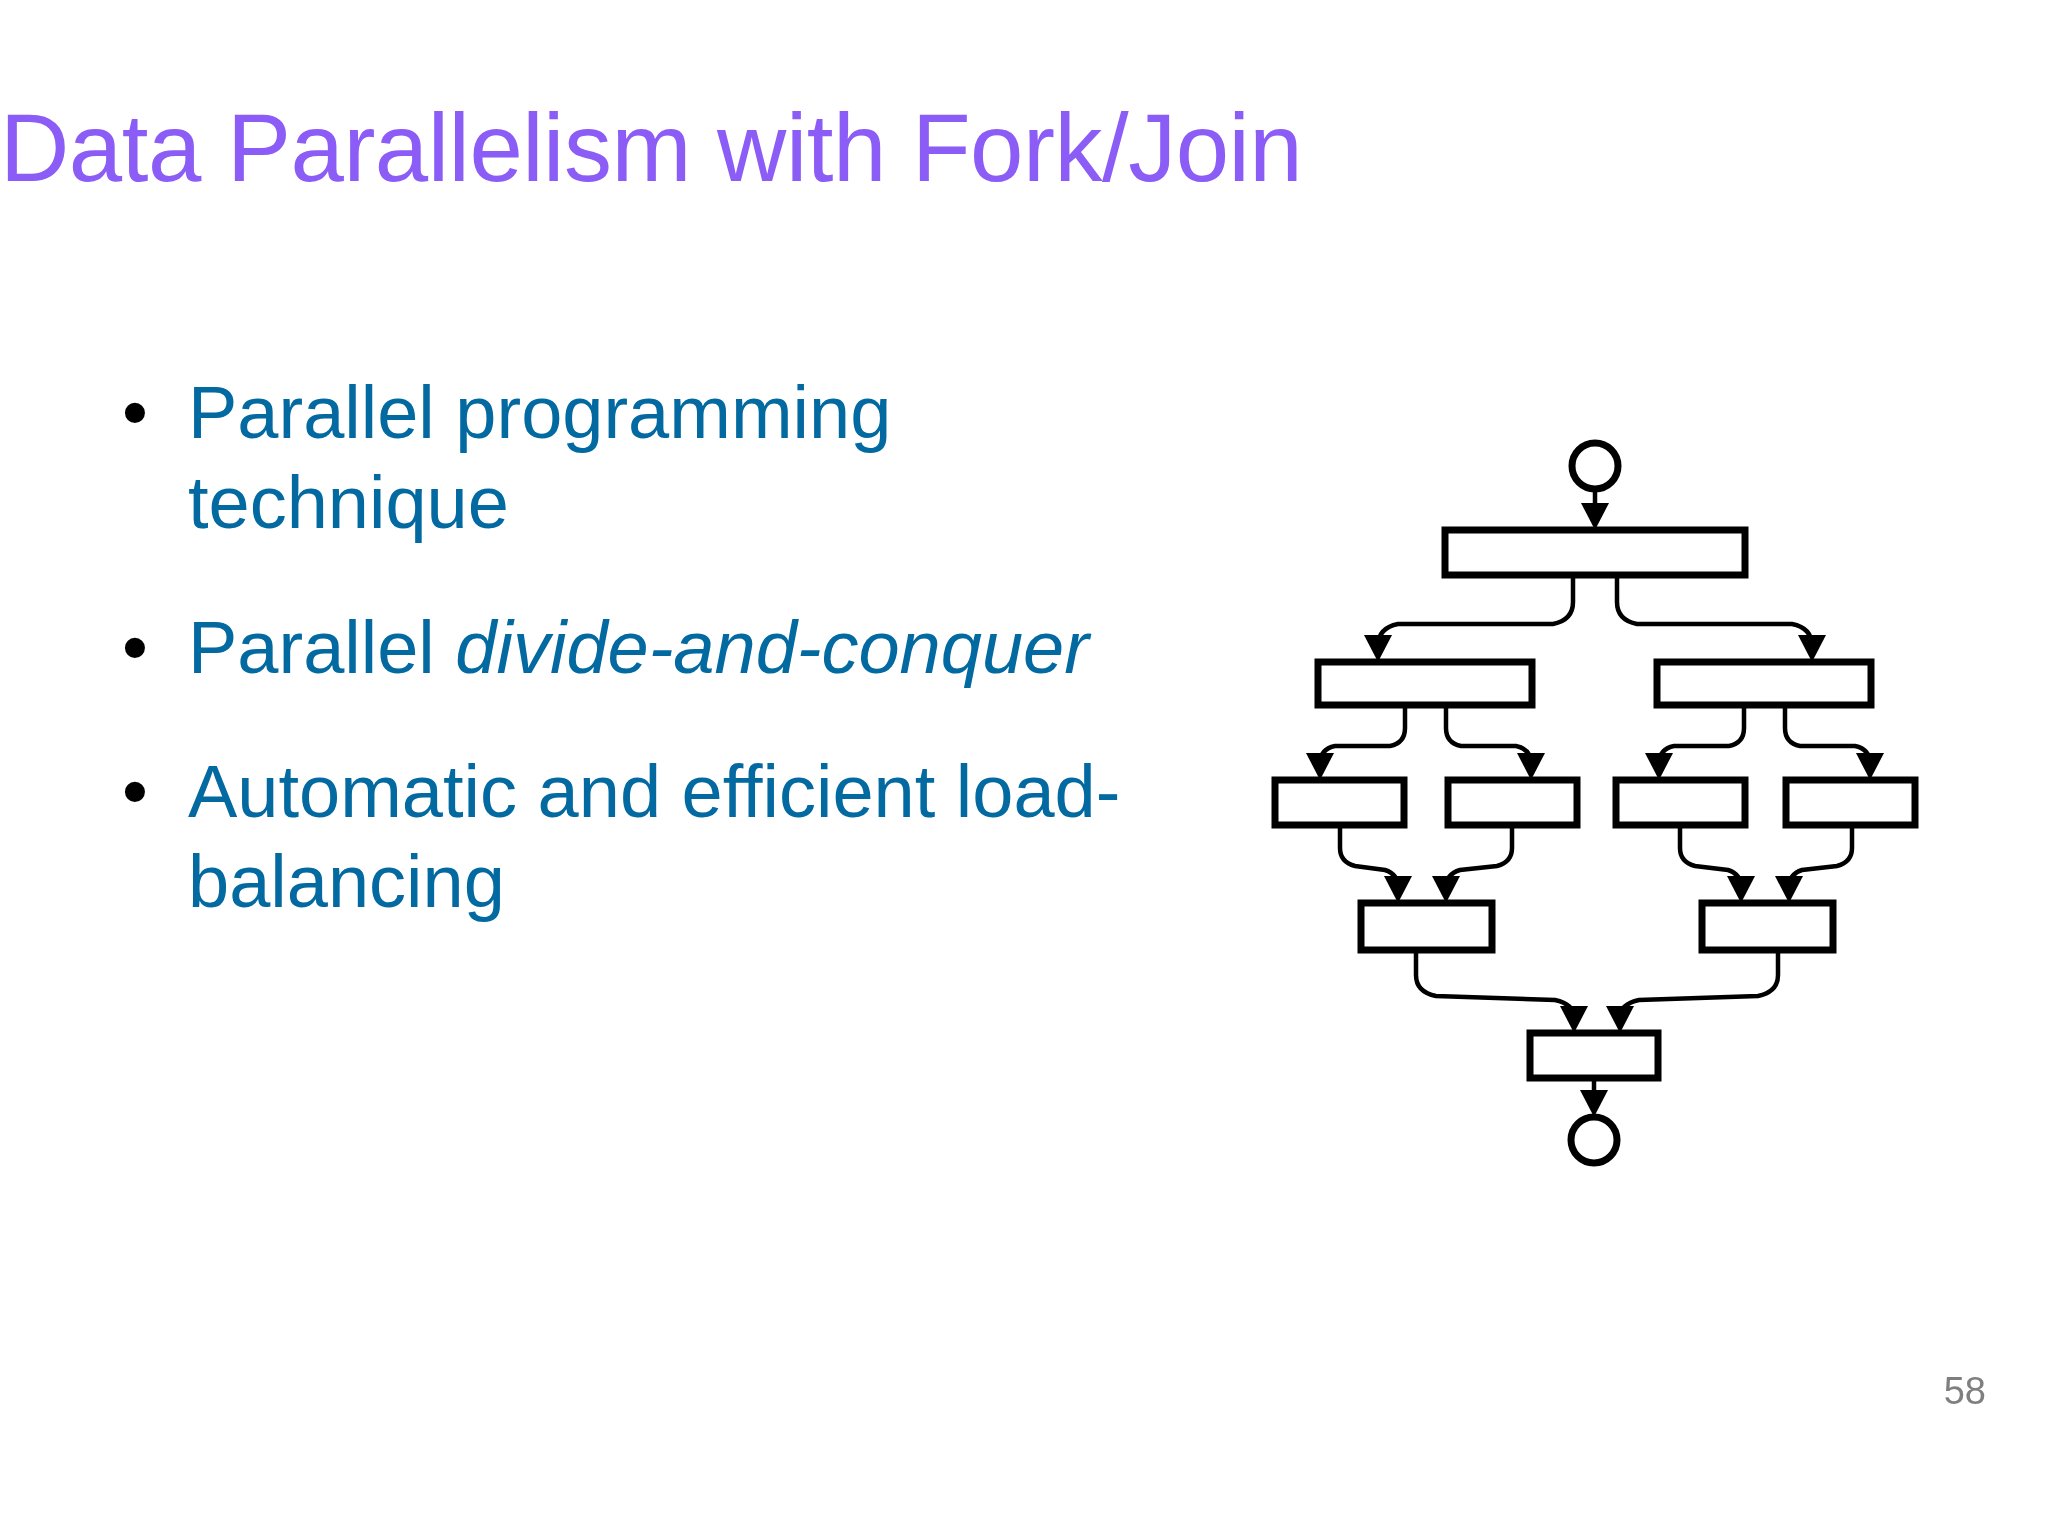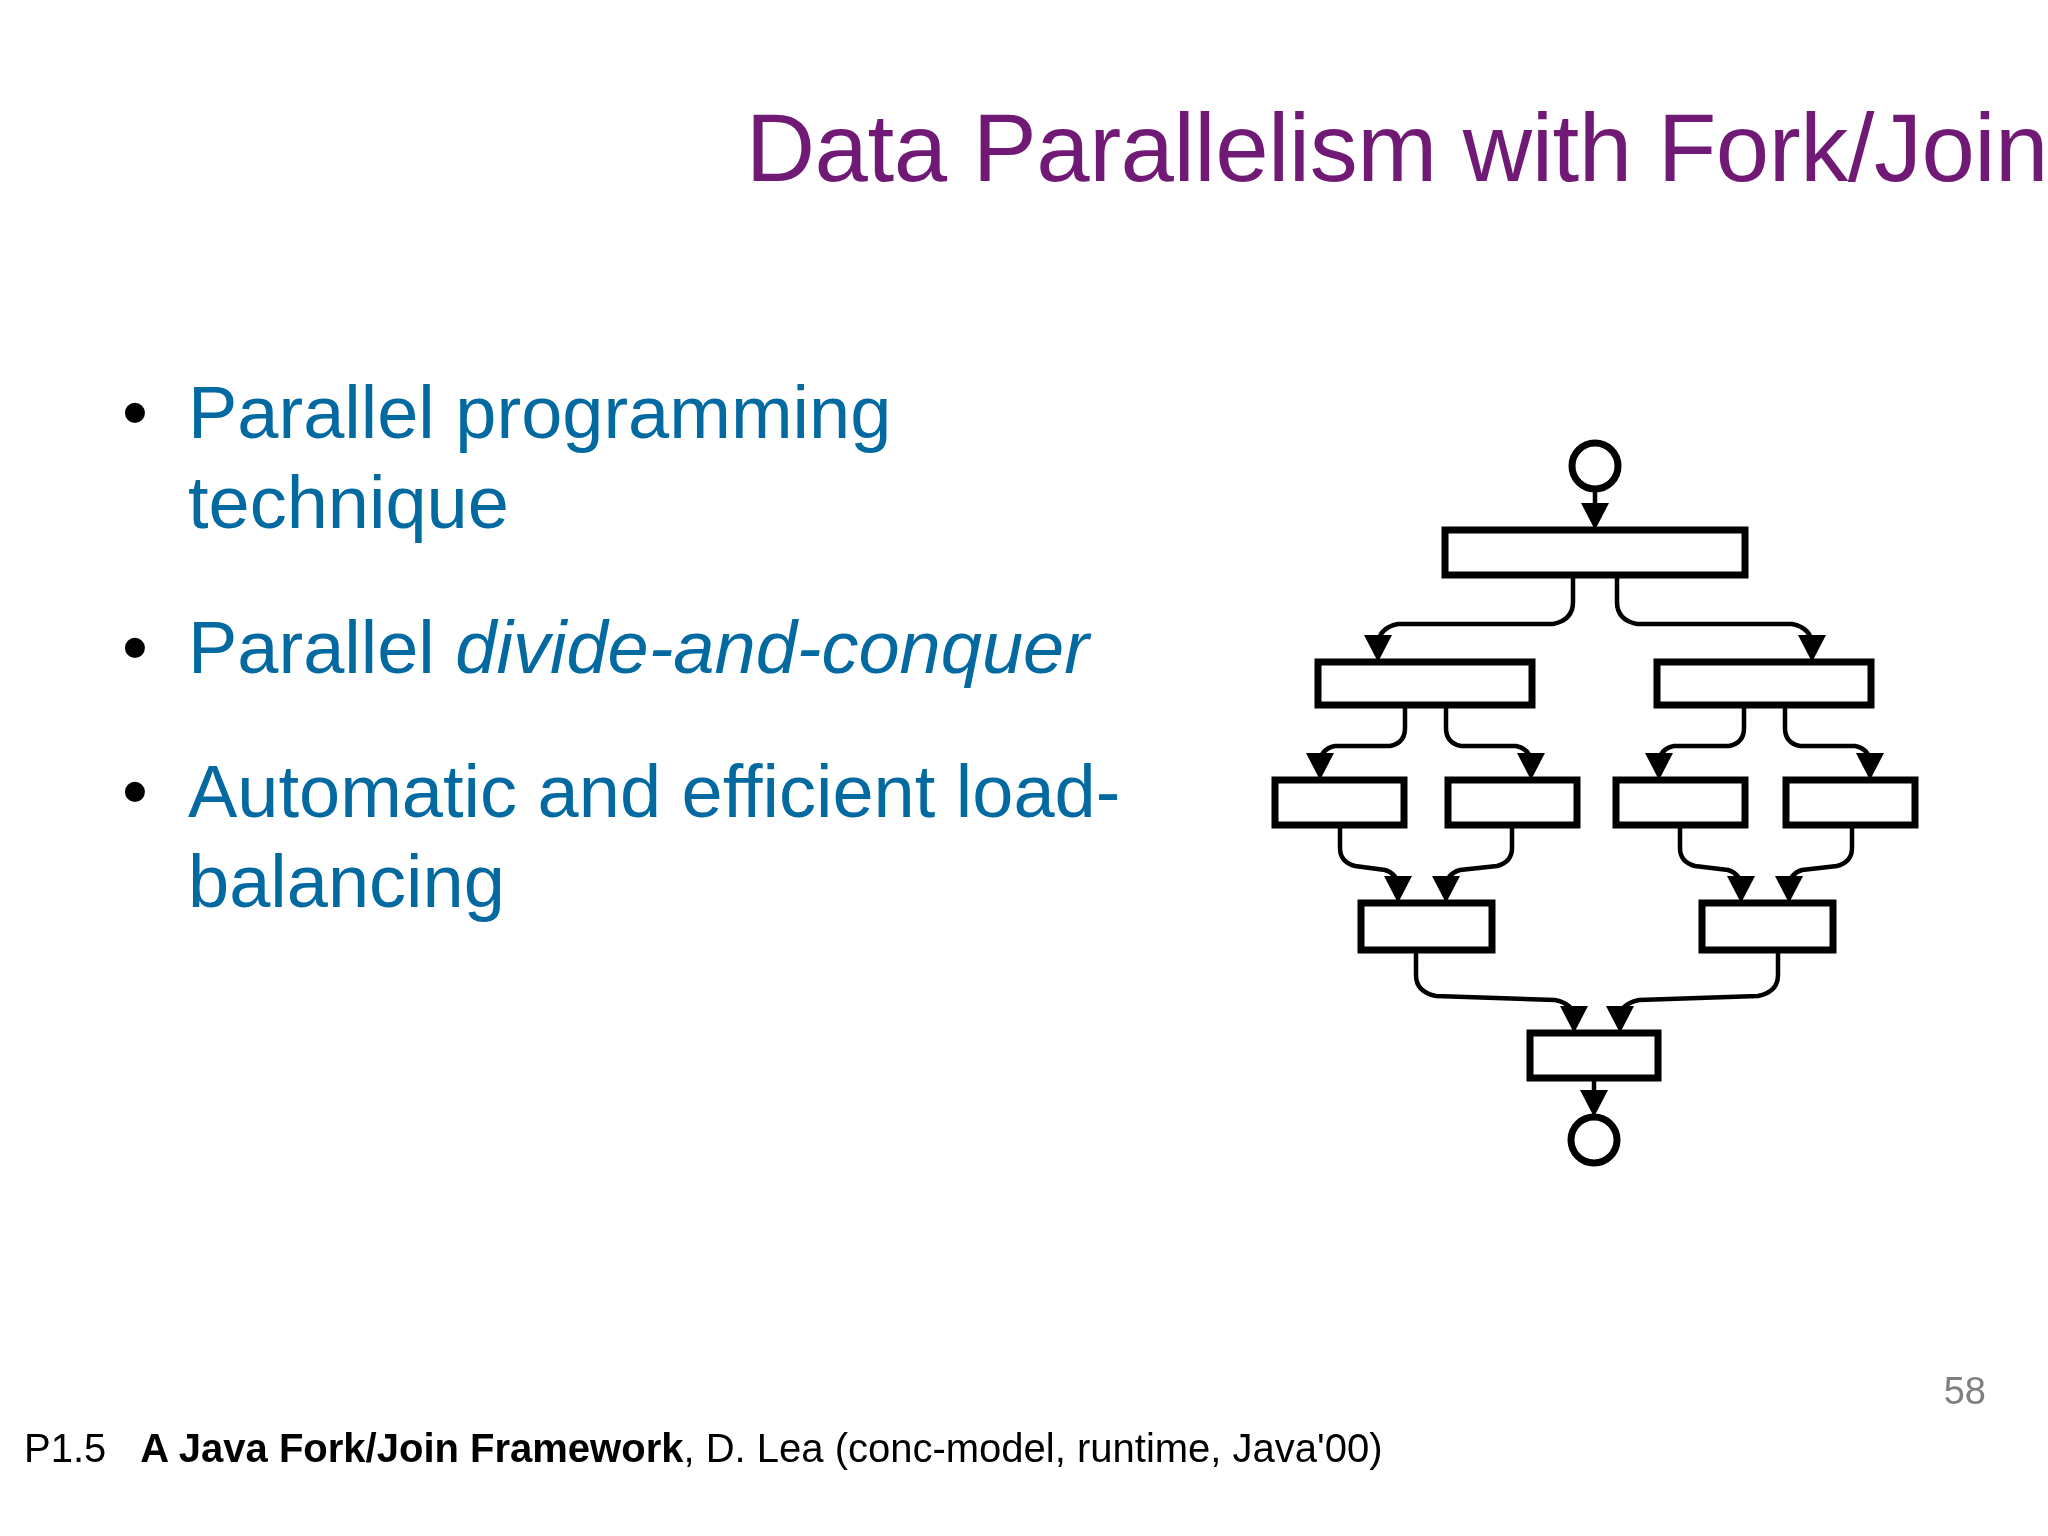--- a/index.html
+++ b/index.html
@@ -22,26 +22,26 @@
     inset: 0;
     background: #ffffff;
   }
 
   
   #slide-title {
     position: absolute;
     left: 0;
     top: 96px;
     width: 2048px;
-    text-align: right;
+    text-align: left;
     font-size: 96px;
     line-height: 1.08;
     font-weight: 400;
     letter-spacing: -0.5px;
-    color: #701a75;
+    color: #8b5cf6;
     white-space: nowrap;
   }
 
   
   #bullet-list {
     position: absolute;
     left: 104px;
     top: 368px;
     width: 1060px;
   }
@@ -219,19 +219,16 @@
 
       <rect class="fj-box" x="280" y="603" width="128" height="45"></rect>
 
       <path class="fj-edge" d="M344,648 L344,672"></path>
       <polygon class="fj-arrowhead" points="344,687 330,660 358,660"></polygon>
 
       <circle class="fj-node" cx="344" cy="710" r="23"></circle>
     </svg>
   </div>
 
-  <div id="footer-citation">
-    <span class="cite-tag">P1.5</span><span class="cite-title">A Java Fork/Join Framework</span><span class="cite-rest">, D. Lea (conc-model, runtime, Java'00)</span>
-  </div>
 
   <div id="page-number">58</div>
 
 </div>
 
 </body></html>

